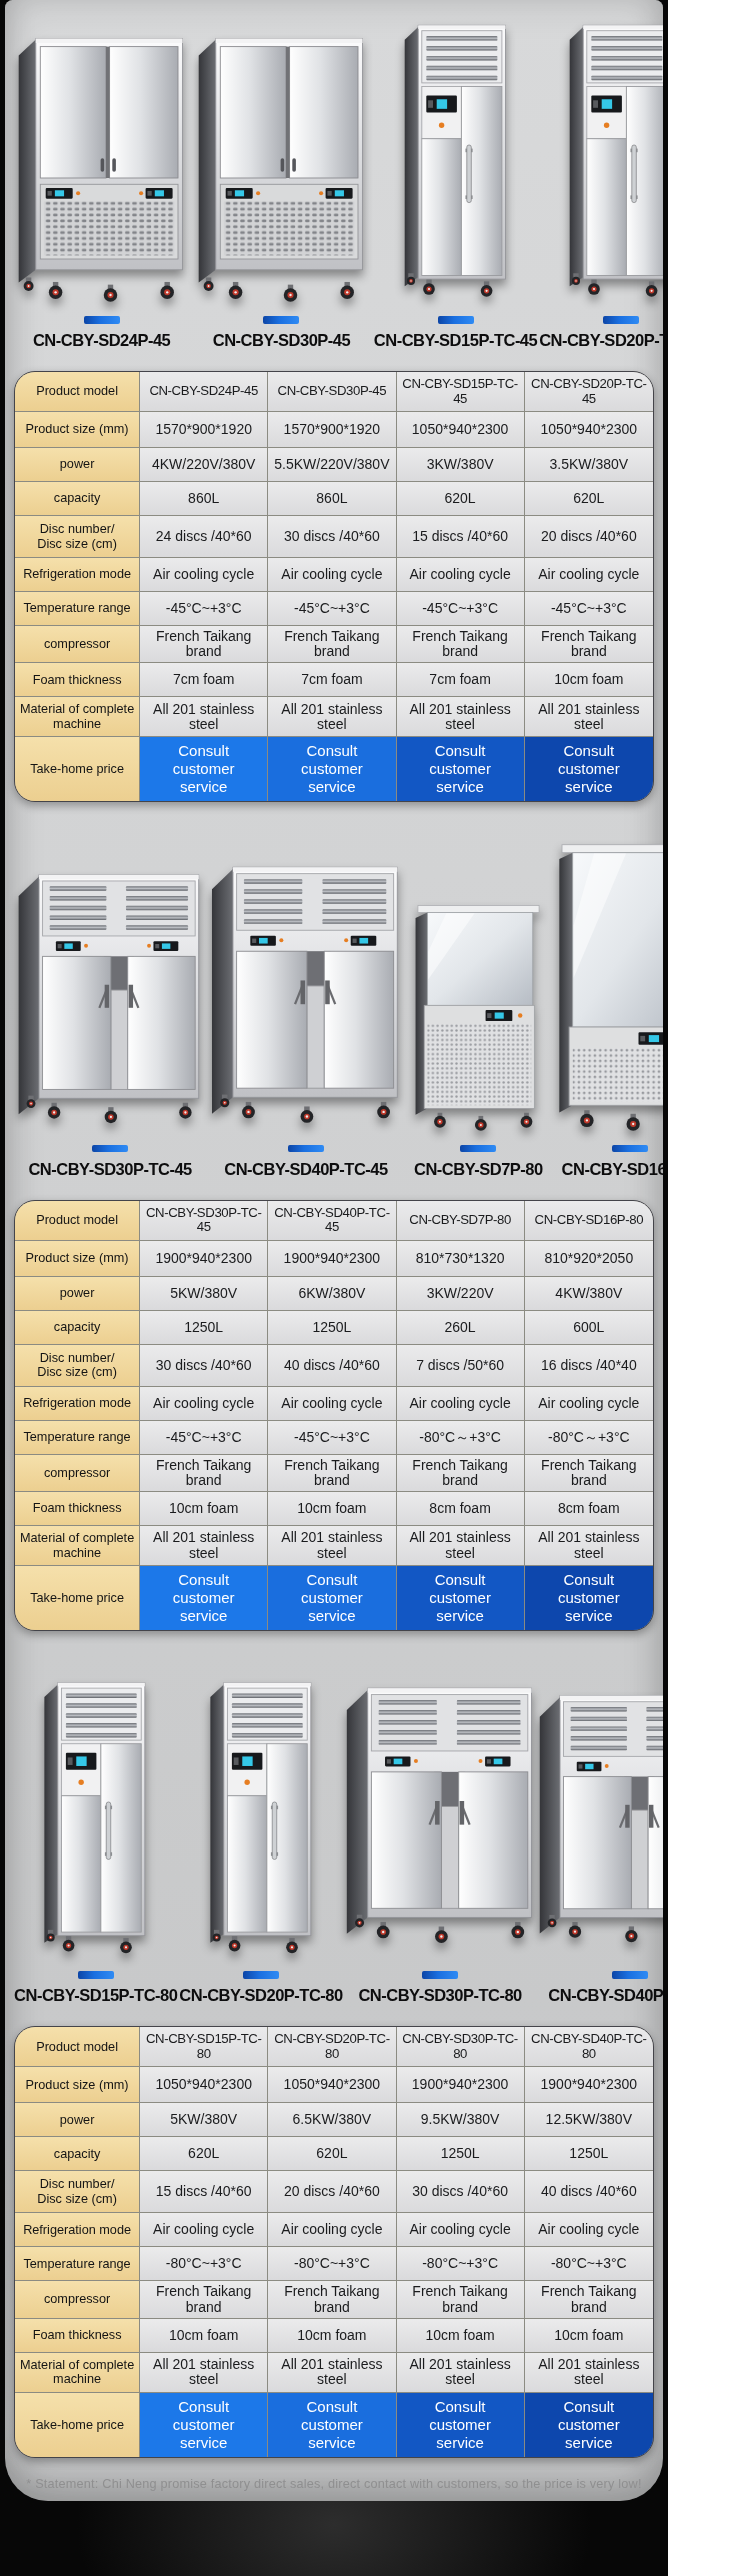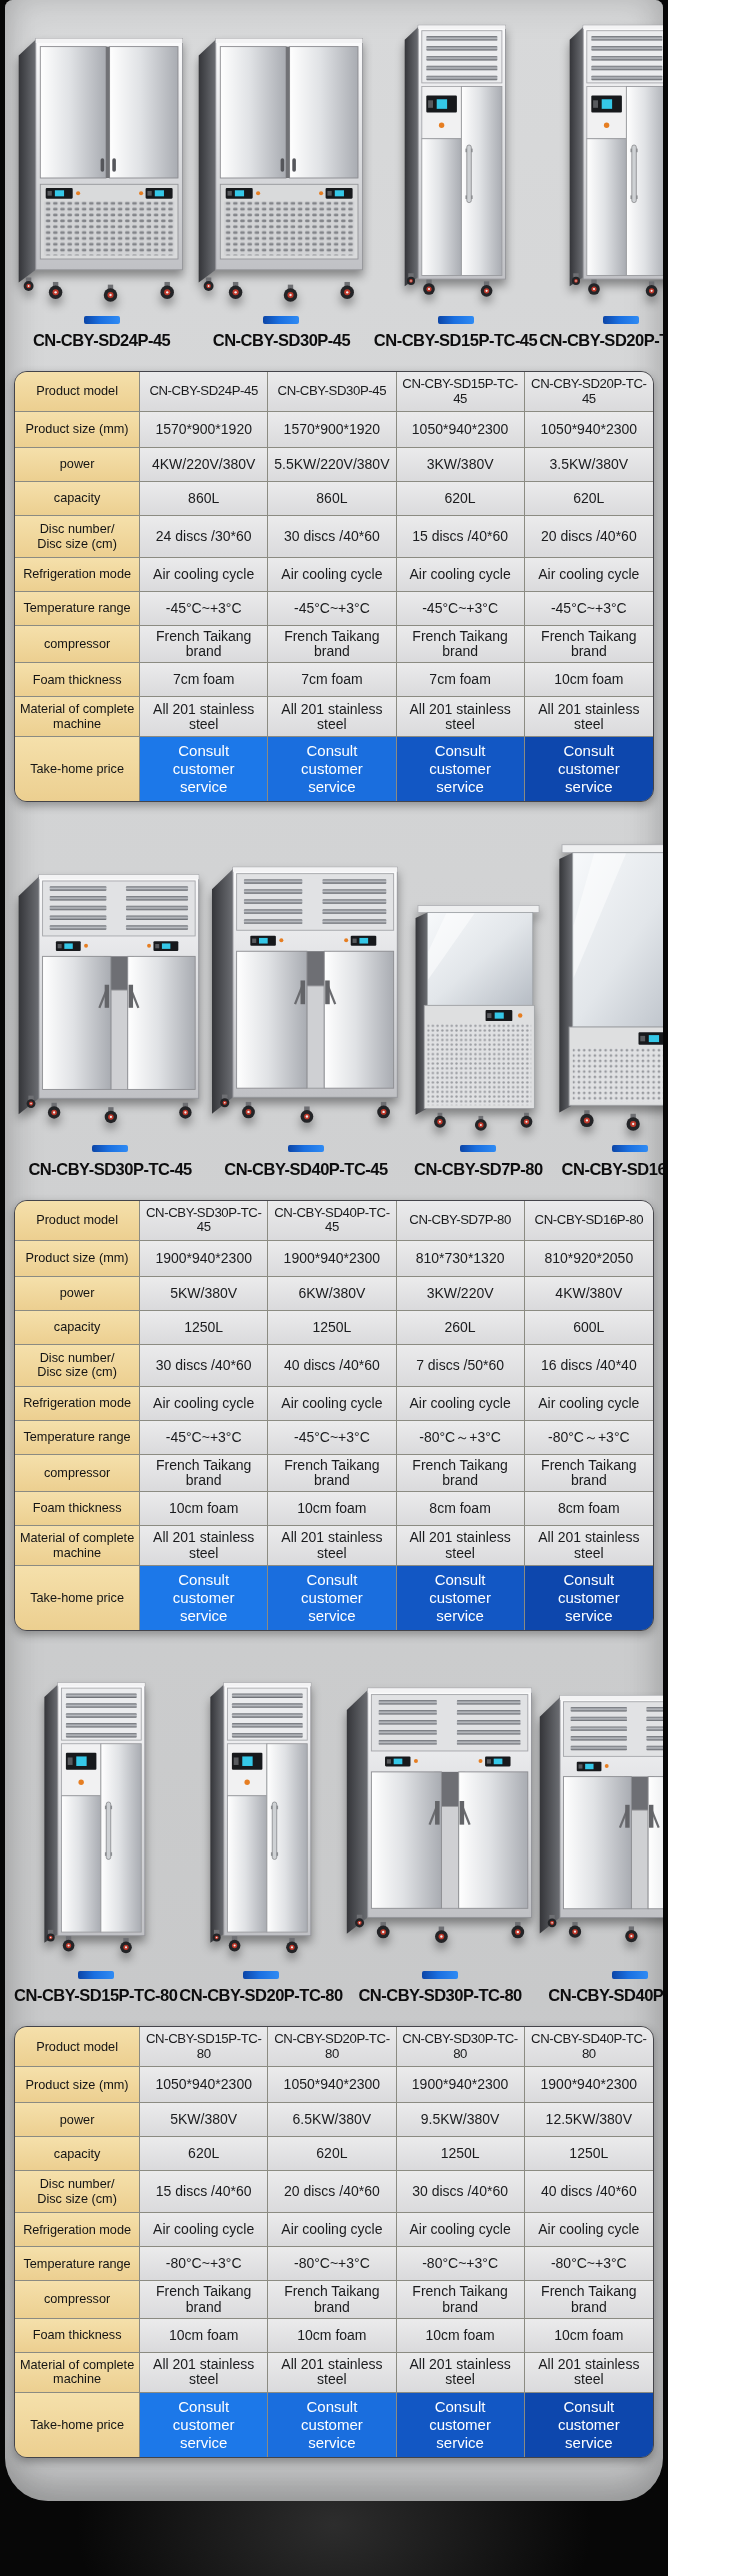--- a/index.html
+++ b/index.html
@@ -15,21 +15,21 @@
   .products-row{display:flex;align-items:flex-end;justify-content:space-between;
     padding:0 9.4px;gap:1.9px;}
   .product-cell{flex:1 1 0;margin:0;display:flex;flex-direction:column;align-items:center;justify-content:flex-end;}
   .product-art{filter:drop-shadow(0 6.6px 4.7px rgba(0,0,0,.38));line-height:0;}
   .product-art svg{display:block;}
   .dash{width:36px;height:7.5px;margin-top:12.3px;border-radius:1.9px;
     background:linear-gradient(90deg,#0c45a6 0%,#1a6fe0 45%,#2f8bf4 100%);}
   .model-name{margin-top:7.5px;font-size:16.5px;font-weight:bold;color:#0d0d0e;
     letter-spacing:-0.5px;white-space:nowrap;}
   .spec-table{margin:21px 9.4px 0;display:grid;grid-template-columns:125px 1fr 1fr 1fr 1fr;
-    border:1.9px solid #44444a;border-radius:13px;overflow:hidden;background:#9a9a92;
+    border:1.9px solid #44444a;border-radius:21px;overflow:hidden;background:#9a9a92;
     box-shadow:0 3.8px 8.5px rgba(0,0,0,.3);}
   .tl,.tv,.tp{display:flex;align-items:center;justify-content:center;text-align:center;
     border-right:0.9px solid #8b8b82;border-bottom:0.9px solid #8b8b82;padding:2.8px 4.7px;box-sizing:border-box;}
   .tl{background:linear-gradient(180deg,#f5e0ab 0%,#eccf90 100%);font-size:12.7px;color:#141414;
     white-space:pre-line;line-height:1.15;}
   .tv{background:linear-gradient(180deg,#ebebec 0%,#dadadc 100%);font-size:14px;color:#1a1b1d;line-height:1.1;}
   .tv.model-row{font-size:13.2px;letter-spacing:-0.4px;}
   .tp{color:#ffffff;font-size:15px;line-height:1.2;padding:3.8px 9.4px;}
   .last-col{border-right:none;}
   .last-row{border-bottom:none;}
@@ -263,21 +263,21 @@
             <div class="tv" style="min-height: 34px;">5.5KW/220V/380V</div>
             <div class="tv" style="min-height: 34px;">3KW/380V</div>
             <div class="tv last-col" style="min-height: 34px;">3.5KW/380V</div>
             <div class="tl" style="min-height: 34px;">capacity</div>
             <div class="tv" style="min-height: 34px;">860L</div>
             <div class="tv" style="min-height: 34px;">860L</div>
             <div class="tv" style="min-height: 34px;">620L</div>
             <div class="tv last-col" style="min-height: 34px;">620L</div>
             <div class="tl" style="min-height: 42px;">Disc number/
 Disc size (cm)</div>
-            <div class="tv" style="min-height: 42px;">24 discs /30*60</div>
+            <div class="tv" style="min-height: 42px;">24 discs /40*60</div>
             <div class="tv" style="min-height: 42px;">30 discs /40*60</div>
             <div class="tv" style="min-height: 42px;">15 discs /40*60</div>
             <div class="tv last-col" style="min-height: 42px;">20 discs /40*60</div>
             <div class="tl" style="min-height: 34px;">Refrigeration mode</div>
             <div class="tv" style="min-height: 34px;">Air cooling cycle</div>
             <div class="tv" style="min-height: 34px;">Air cooling cycle</div>
             <div class="tv" style="min-height: 34px;">Air cooling cycle</div>
             <div class="tv last-col" style="min-height: 34px;">Air cooling cycle</div>
             <div class="tl" style="min-height: 34px;">Temperature range</div>
             <div class="tv" style="min-height: 34px;">-45°C~+3°C</div>
@@ -785,15 +785,16 @@
             <div class="tv last-col" style="min-height: 40px;">All 201 stainless steel</div>
             <div class="tl last-row" style="min-height: 64px;">Take-home price</div>
             <div class="tp last-row" style="min-height: 64px; background: rgb(28, 120, 233);">Consult customer service</div>
             <div class="tp last-row" style="min-height: 64px; background: rgb(26, 110, 222);">Consult customer service</div>
             <div class="tp last-row" style="min-height: 64px; background: rgb(18, 87, 196);">Consult customer service</div>
             <div class="tp last-col last-row" style="min-height: 64px; background: rgb(13, 71, 173);">Consult customer service</div>
           </div>
         </div>
       </div>
 
+    <div class="footer">* Statement: Chi Neng promise factory direct sales, direct contact with customers, so the price is very low!</div>
   </div>
 </div>
 
 
 </body></html>

